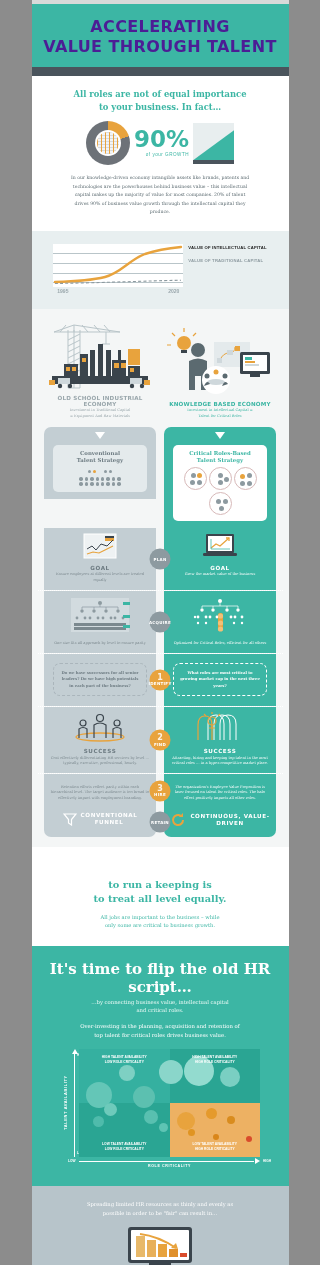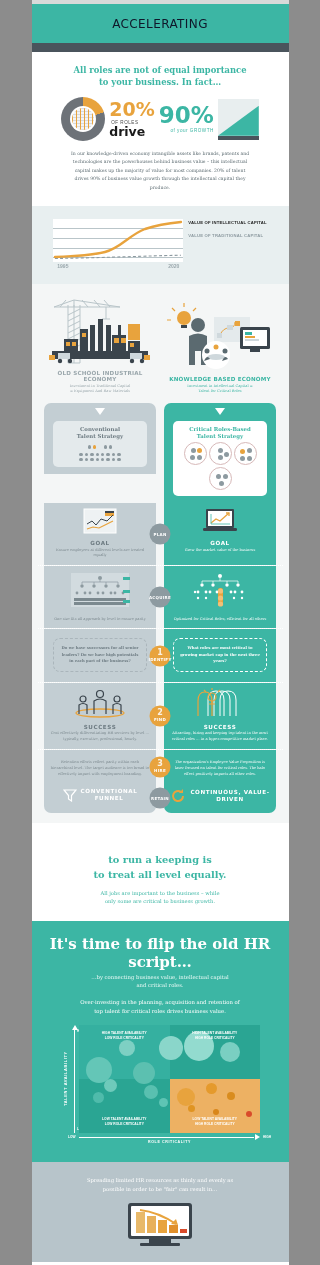--- a/index.html
+++ b/index.html
@@ -13,22 +13,22 @@
     background:#ffffff; margin:0 auto;
   }
 
   
   .topstrip { height:4px; background:#d9d9d9; }
   .header {
     background:#3cb6a4; padding:13px 10px 11px; text-align:center;
   }
   .header h1 {
     font-family:"DejaVu Sans", sans-serif;
-    font-size:12px; line-height:1.22; font-weight:normal;
-    letter-spacing:0.4px; color:#0f172a;
+    font-size:16px; line-height:1.22; font-weight:bold;
+    letter-spacing:0.4px; color:#4c1d95;
   }
   .headrule { height:9px; background:#4a545c; }
 
   
   .sec-stats { background:#fff; padding:12px 24px 14px; text-align:center; }
   .lede {
     color:#3cb6a4; font-family:"DejaVu Serif", serif; font-weight:bold;
     font-size:8.4px; line-height:1.5;
   }
   .statrow {
@@ -262,40 +262,36 @@
 </head>
 <body>
 
 <div class="page">
 
   <div class="topstrip"></div>
 
   <div class="header">
     <h1>
       <span>ACCELERATING</span><br>
+      <span>VALUE THROUGH TALENT</span>
     </h1>
   </div>
   <div class="headrule"></div>
 
   <div class="sec-stats">
     <div class="lede">
       <span>All roles are not of equal importance</span><br>
       <span>to your business. In fact…</span>
     </div>
 
     <div class="statrow">
       <div class="donut">
         <div class="donut-inner"></div>
       </div>
 
-      <div class="statmid">
-        <div class="big20">20%</div>
-        <span class="cap">OF ROLES</span>
-        <div class="drive">drive</div>
-      </div>
 
       <div>
         <div class="big90">90%</div>
         <span class="cap90">of your GROWTH</span>
       </div>
 
       <div class="growthbox">
         <div class="curve"></div>
         <div class="base"></div>
       </div>

